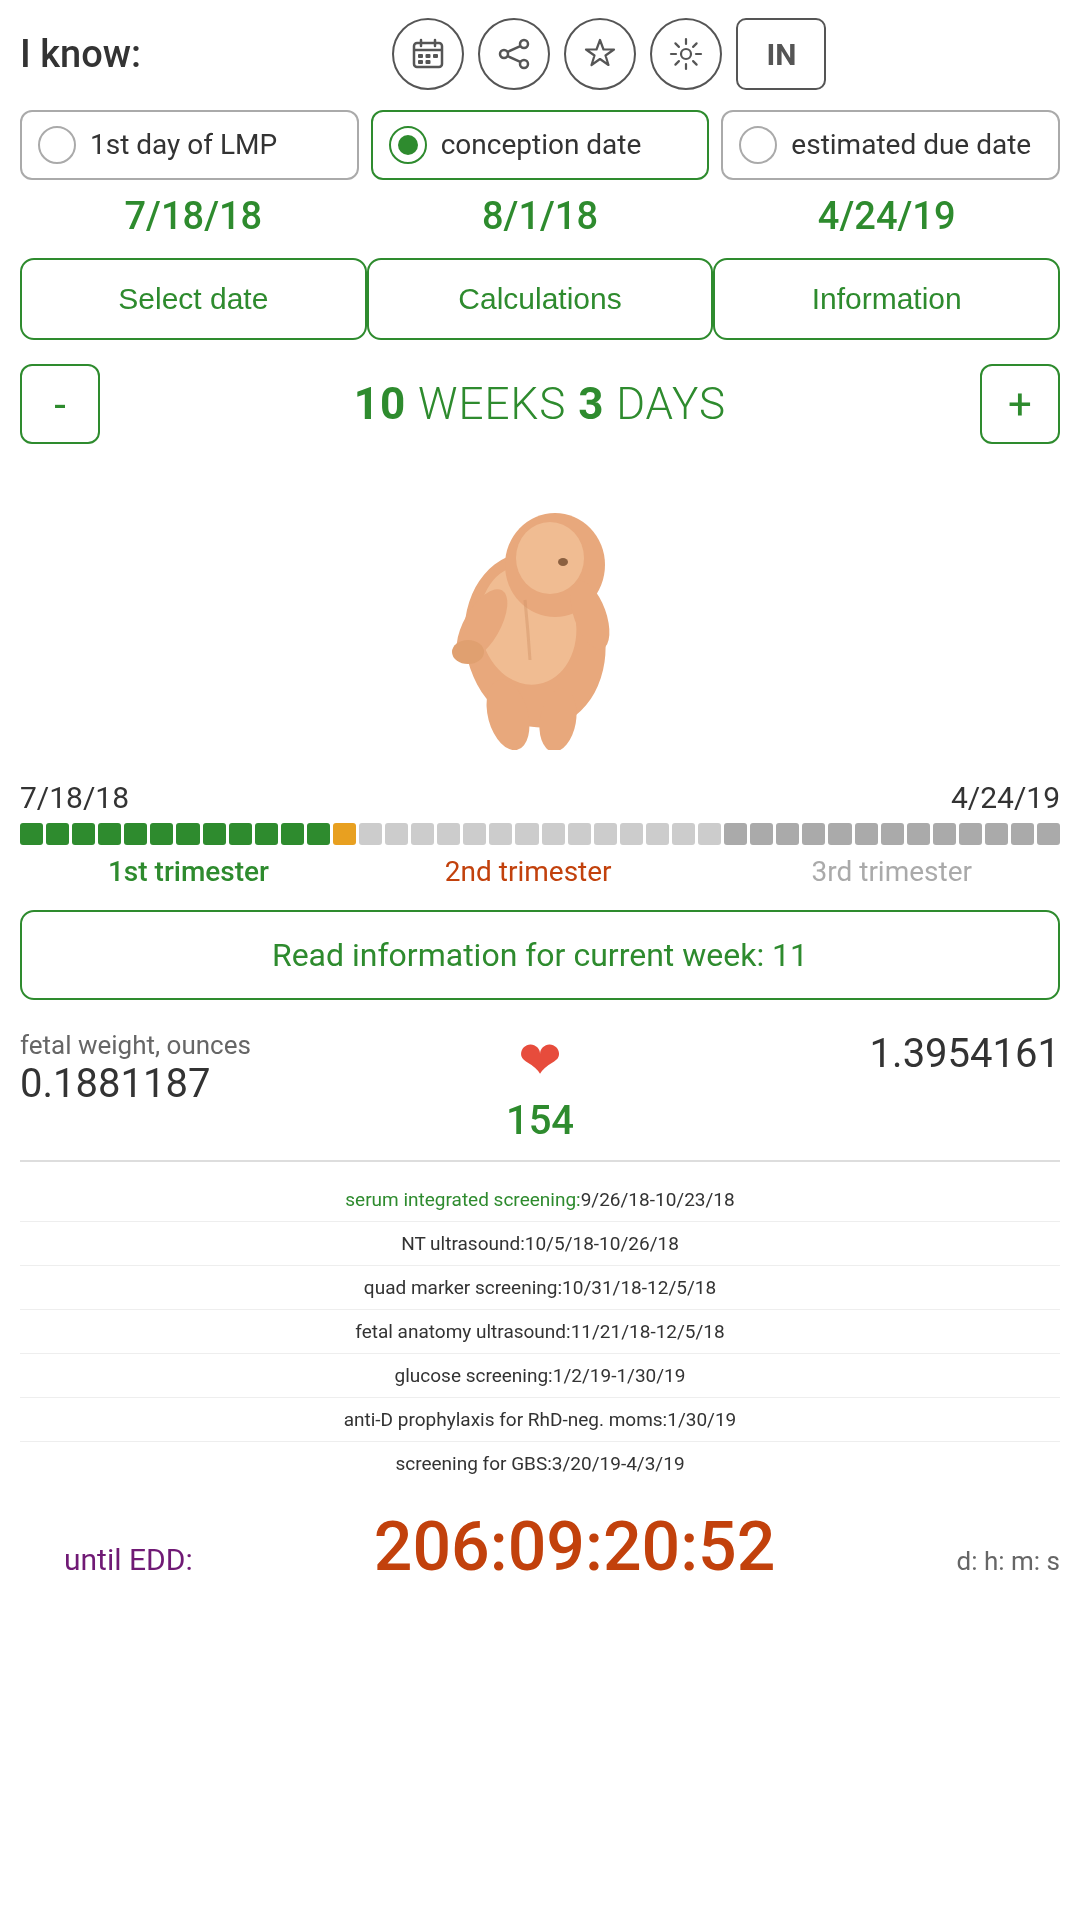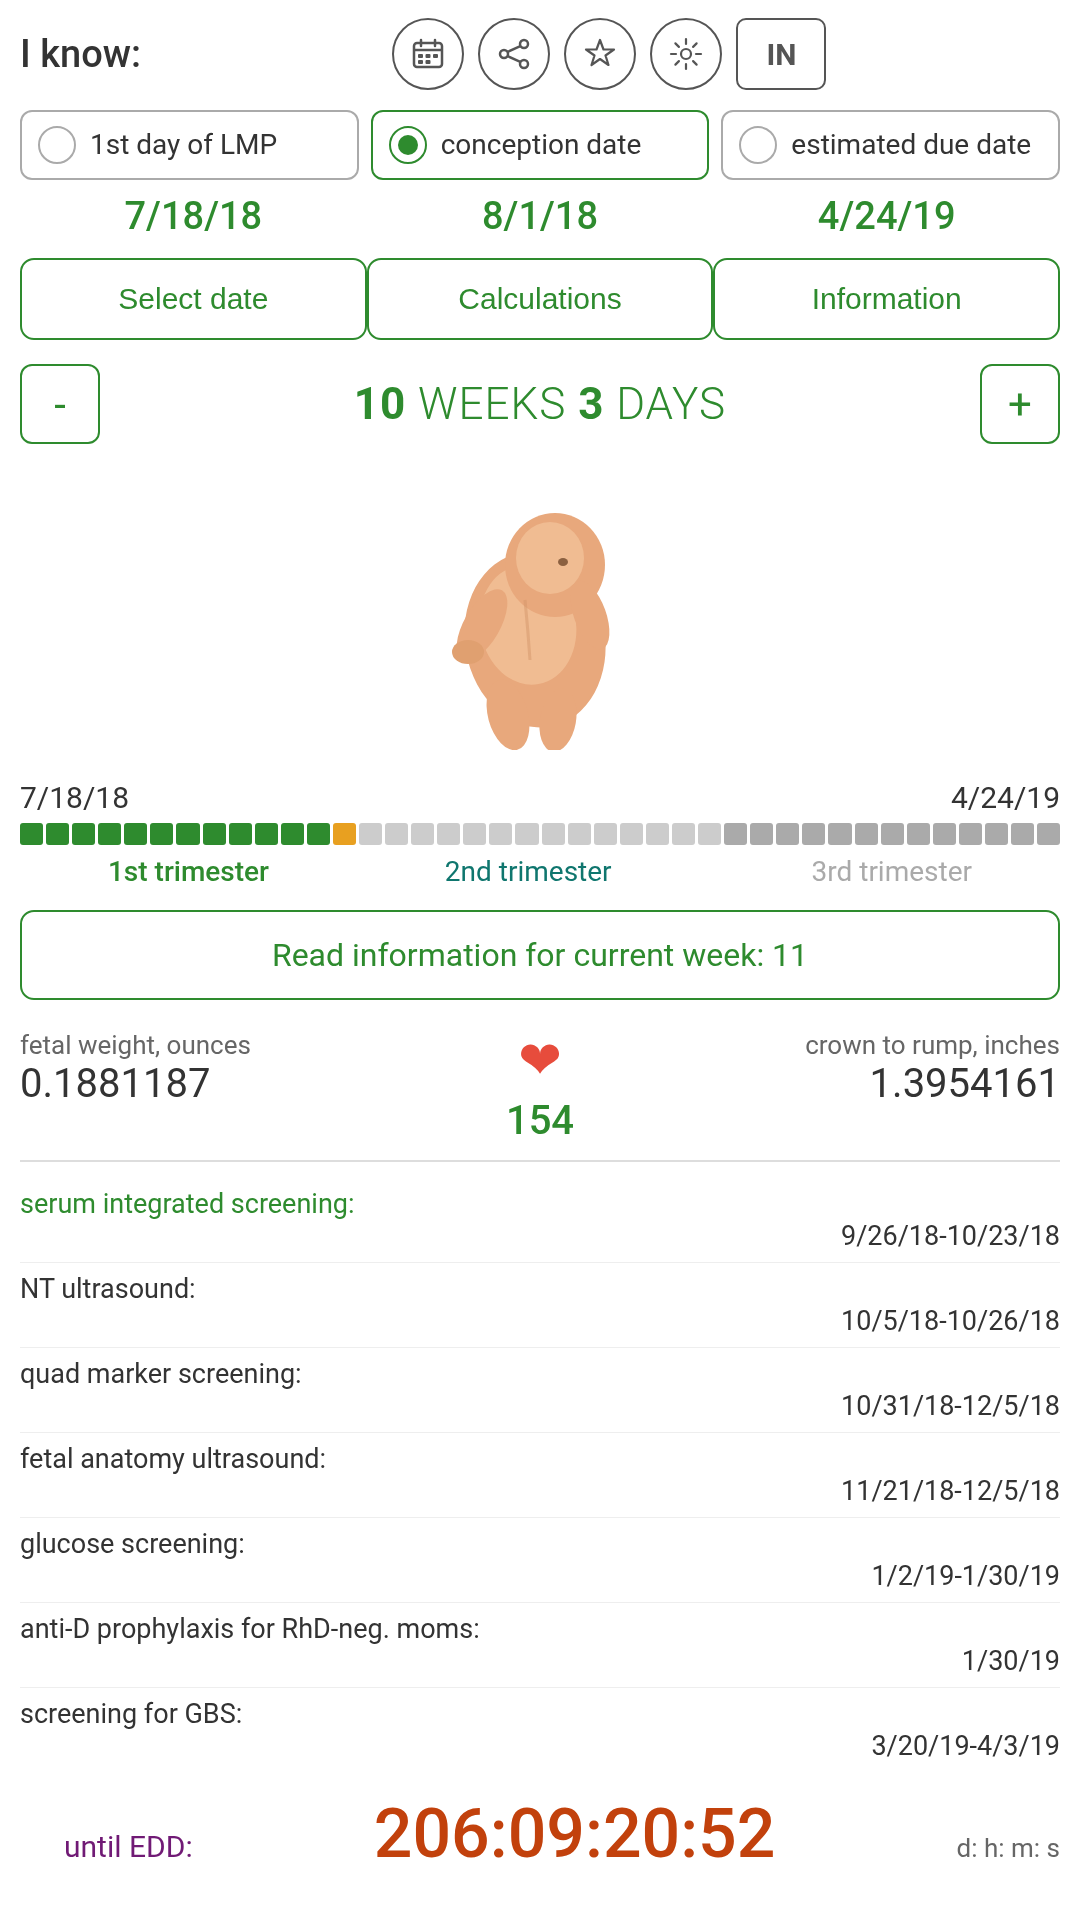--- a/index.html
+++ b/index.html
@@ -189,21 +189,21 @@
     .progress-segment {
       flex: 1;
       border-radius: 3px;
     }
     .trimester-labels {
       display: flex;
       justify-content: space-around;
       font-size: 28px;
     }
     .trim-label-1 { color: #2e8b2e; font-weight: 500; }
-    .trim-label-2 { color: #0f766e; }
+    .trim-label-2 { color: #c2410c; }
     .trim-label-3 { color: #aaa; margin-left: 24px; }
 
     
     .read-info-btn {
       margin: 16px 20px;
       border: 2.5px solid #2e8b2e;
       border-radius: 14px;
       padding: 24px;
       text-align: center;
       font-size: 32px;
@@ -257,25 +257,24 @@
       background: #ddd;
       margin: 10px 20px;
     }
 
     
     .screening-section {
       padding: 6px 20px;
     }
     .screening-row {
       display: flex;
-      justify-content: flex-end;
+      justify-content: center;
       padding: 10px 0;
-      font-size: 27px;
+      font-size: 19px;
       border-bottom: 1px solid #eee;
-      flex-direction: column;
     }
     .screening-row:last-child {
       border-bottom: none;
     }
     .screening-label {
       color: #333;
     }
     .screening-label.green {
       color: #2e8b2e;
     }
@@ -487,21 +486,20 @@
 <div class="stats-row">
   <div class="stat-left">
     <div class="stat-label">fetal weight, ounces</div>
     <div class="stat-value">0.1881187</div>
   </div>
   <div class="stat-center">
     <div class="heart-icon">❤</div>
     <div class="heart-count">154</div>
   </div>
   <div class="stat-right">
-    <div class="stat-label">crown to rump, inches</div>
     <div class="stat-value">1.3954161</div>
   </div>
 </div>
 
 <div class="divider"></div>
 
 <div class="screening-section" id="screening-table">
 <div class="screening-row">
       <span class="screening-label green">serum integrated screening:</span>
       <span class="screening-date">9/26/18-10/23/18</span>

